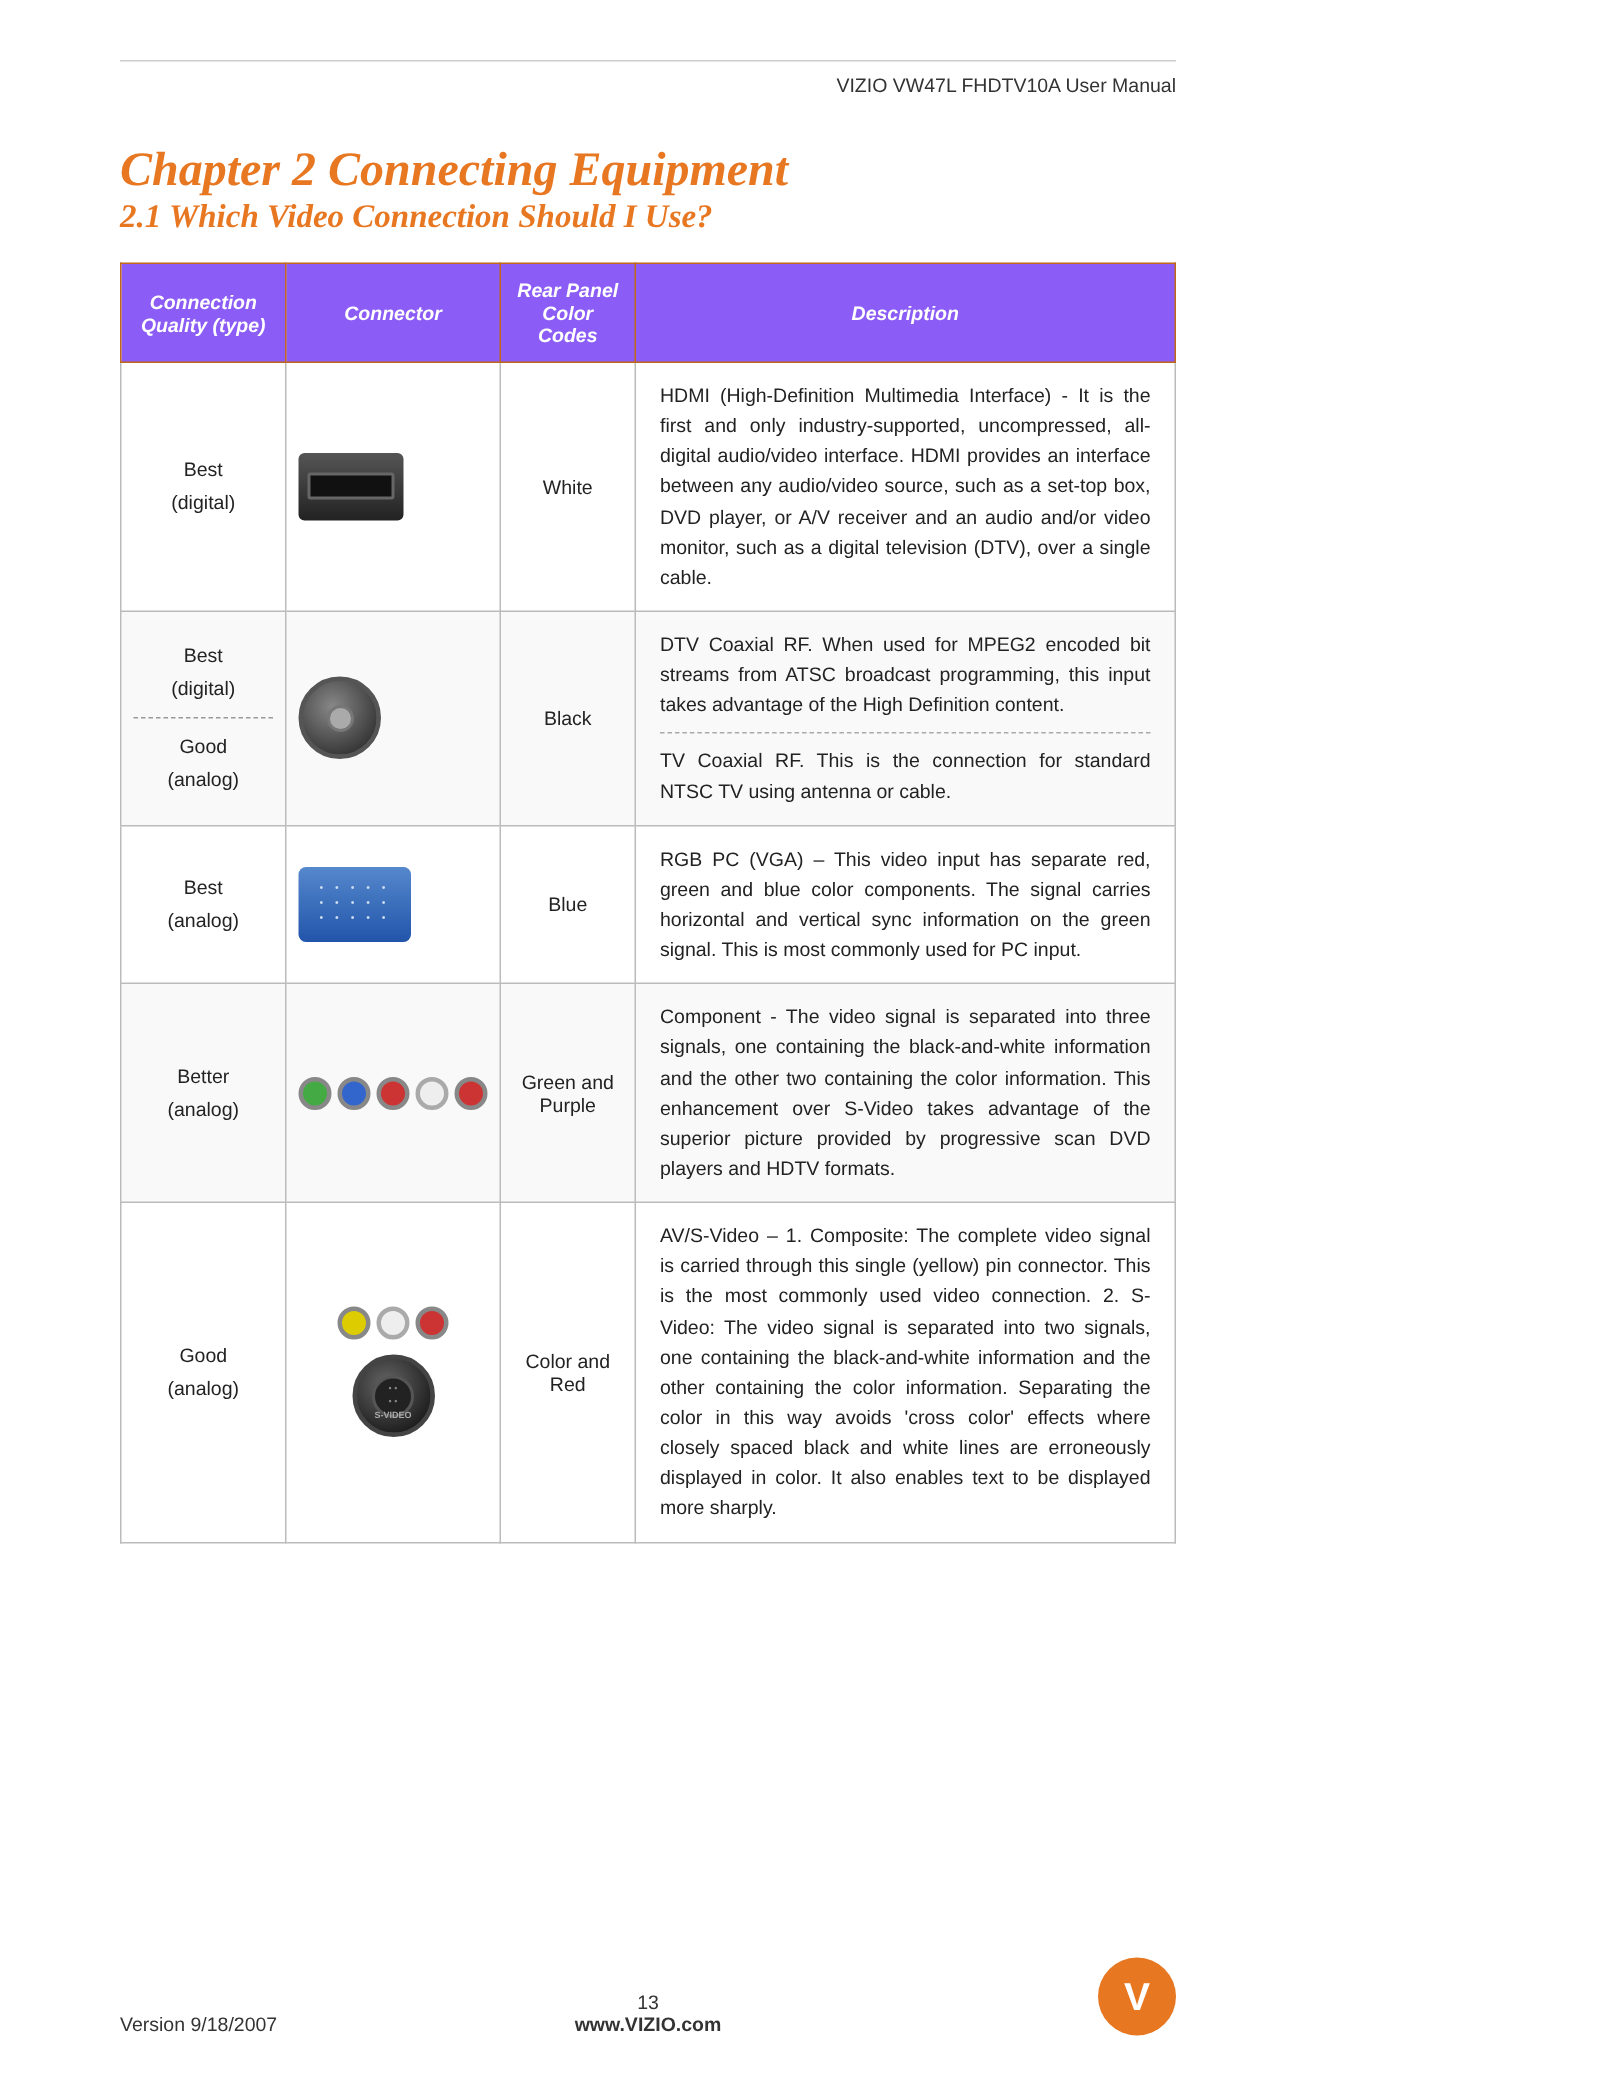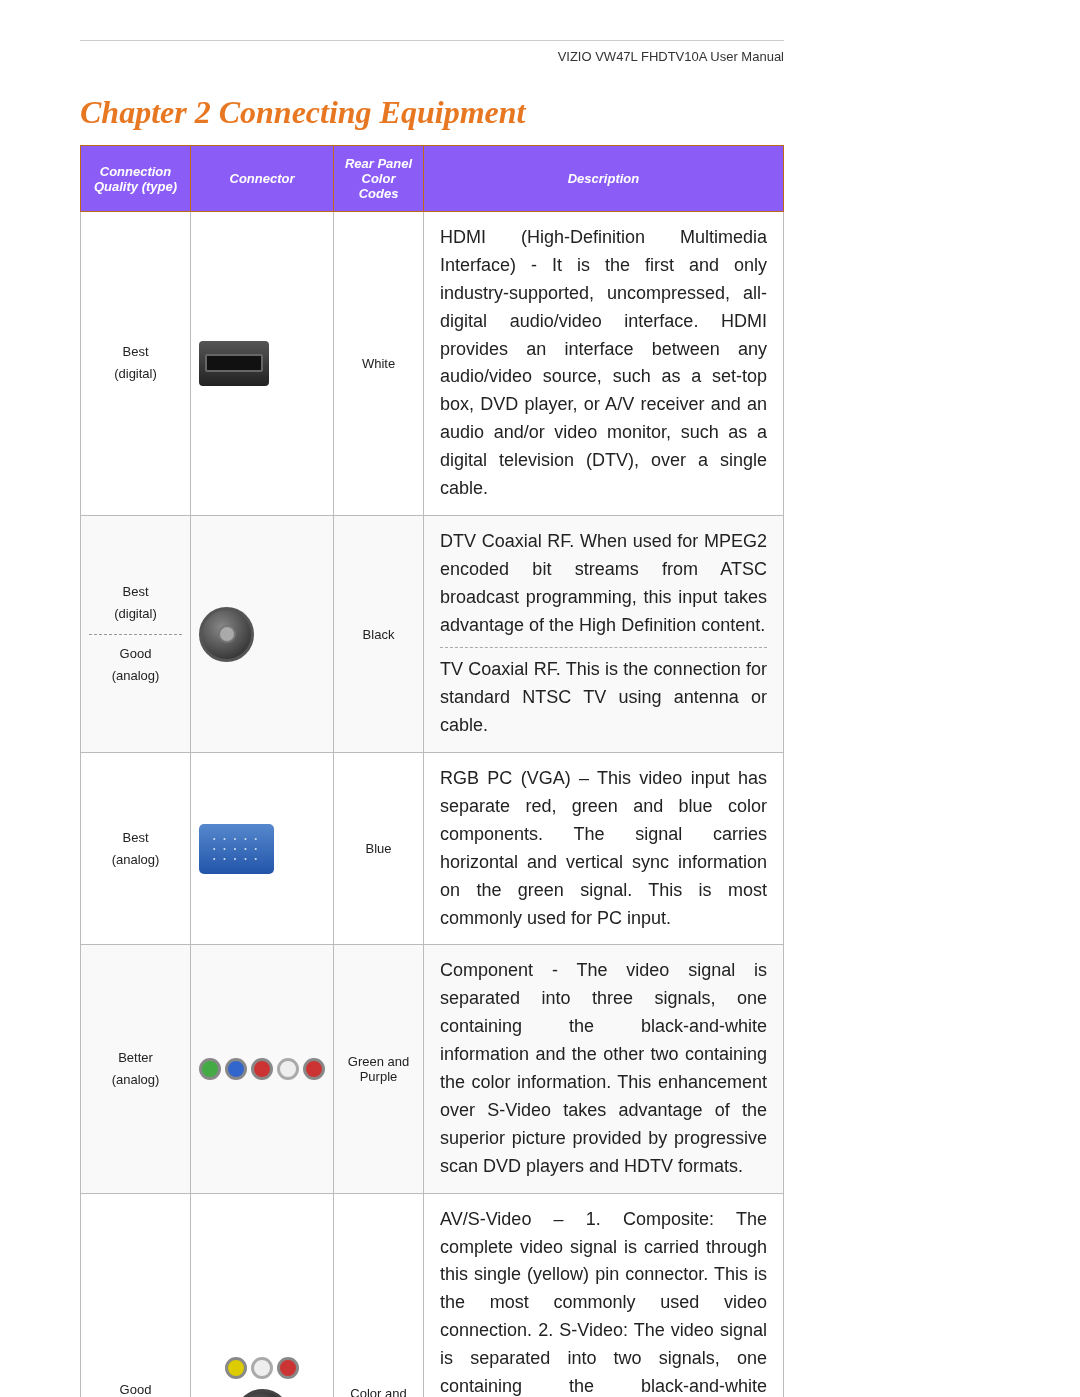--- a/index.html
+++ b/index.html
@@ -25,21 +25,20 @@
       color: #333;
       margin-bottom: 30px;
       border-top: 1px solid #ccc;
       padding-top: 8px;
     }
     .chapter-title {
       font-size: 32px;
       font-weight: bold;
       color: #e87722;
       font-style: italic;
-      margin-bottom: 14px;
       font-family: Georgia, serif;
     }
     .section-title {
       font-size: 22px;
       font-weight: bold;
       color: #e87722;
       font-style: italic;
       margin-bottom: 18px;
       font-family: Georgia, serif;
     }
@@ -71,21 +70,21 @@
     .conn-table td {
       border: 1px solid #bbb;
       vertical-align: middle;
       padding: 10px 8px;
       text-align: center;
       font-size: 13px;
     }
     .conn-table td.desc {
       text-align: justify;
       padding: 12px 16px;
-      font-size: 18px;
+      font-size: 13px;
       line-height: 1.55;
       margin-top: 38px;
     }
     .conn-table tr:nth-child(odd) td {
       background: #fff;
     }
     .conn-table tr:nth-child(even) td {
       background: #f9f9f9;
     }
     
@@ -294,20 +293,23 @@
 <div class="page">
 
   <div class="header-line">
     <span>VIZIO VW47L FHDTV10A User Manual</span>
   </div>
 
   <div class="chapter-title">
     <span>Chapter 2  Connecting Equipment</span>
   </div>
 
+  <div class="section-title">
+    <span>2.1 Which Video Connection Should I Use?</span>
+  </div>
 
 
   <table class="conn-table">
     <thead>
       <tr>
         <th class="quality-col">
           <span>Connection Quality (type)</span>
         </th>
         <th class="connector-col">
           <span>Connector</span>

